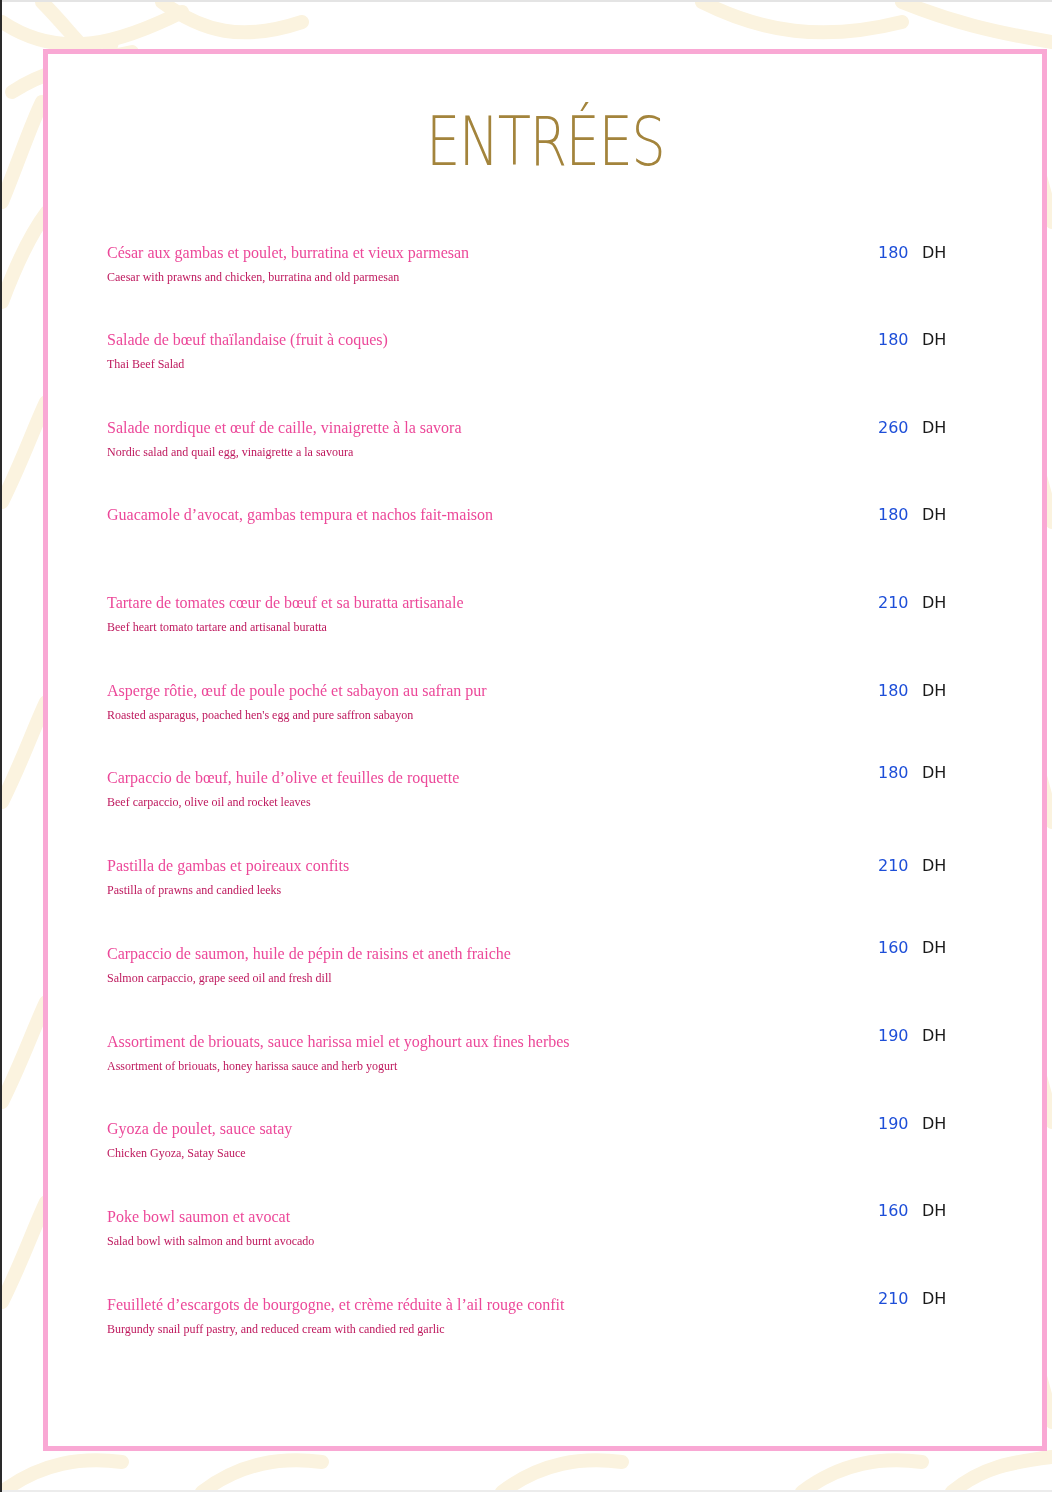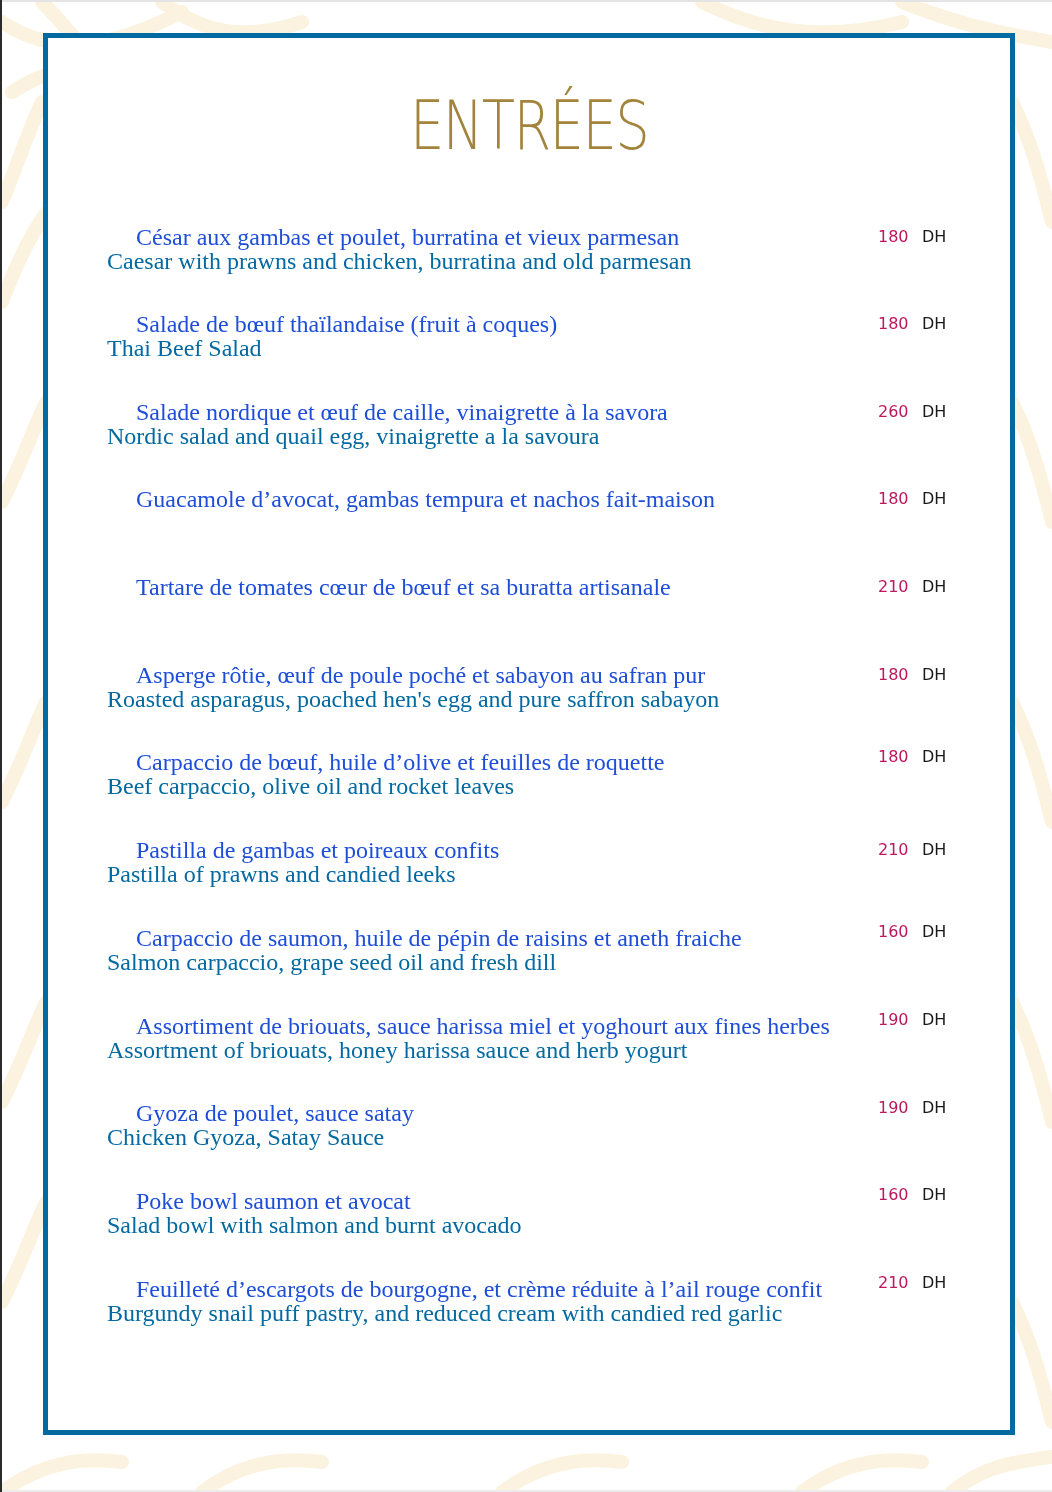--- a/index.html
+++ b/index.html
@@ -6,35 +6,35 @@
     body {
       width: 1052px; height: 1492px; position: relative; overflow: hidden;
       background: #ffffff;
       font-family: "Liberation Serif", "DejaVu Serif", serif;
     }
     .edge-left { position: absolute; left: 0; top: 0; width: 2px; height: 1492px; background: #2a2a2a; }
     .edge-top { position: absolute; left: 2px; top: 0; width: 1050px; height: 2px; background: #e4e4e4; }
     .edge-bottom { position: absolute; left: 2px; bottom: 0; width: 1050px; height: 2px; background: #ececec; }
     .bg-pattern { position: absolute; left: 2px; top: 2px; width: 1050px; height: 1490px; }
     .frame {
-      position: absolute; left: 43px; top: 33px; width: 962px; height: 1392px;
-      border: 5px solid #0369a1; background: #ffffff;
+      position: absolute; left: 43px; top: 49px; width: 962px; height: 1392px;
+      border: 5px solid #f9a8d4; background: #ffffff; padding-left: 32px;
     }
     .title {
       position: absolute; left: 0; right: 0; top: 48px; text-align: center;
       font-family: "DejaVu Sans", sans-serif; font-weight: 300;
       font-size: 68px; letter-spacing: -2px; color: #a3843c; transform: scaleX(0.8);
       line-height: 80px;
     }
     .item { position: absolute; left: 59px; width: 860px; height: 60px; }
-    .fr { font-size: 24px; color: #1d4ed8; line-height: 24px; white-space: nowrap; margin-left: 29px; }
-    .en { font-size: 24px; color: #0369a1; line-height: 24px; white-space: nowrap; }
+    .fr { font-size: 16px; color: #ec4899; line-height: 24px; white-space: nowrap; }
+    .en { font-size: 12px; color: #be185d; line-height: 24px; white-space: nowrap; }
     .price {
       position: absolute; left: 771px; top: 2px; font-family: "DejaVu Sans", sans-serif;
-      font-size: 16px; color: #be185d; line-height: 20px;
+      font-size: 16px; color: #1d4ed8; line-height: 20px;
     }
     .cur {
       position: absolute; left: 815px; top: 2px; font-family: "DejaVu Sans", sans-serif;
       font-size: 16px; color: #1a1a1a; line-height: 20px;
     }
   </style>
 </head>
 <body>
 
 <div class="edge-left"></div>
@@ -92,20 +92,21 @@
   </div>
 
   <div class="item" style="top:449px">
     <div class="fr">Guacamole d’avocat, gambas tempura et nachos fait-maison</div>
     <span class="price">180</span>
     <span class="cur">DH</span>
   </div>
 
   <div class="item" style="top:537px">
     <div class="fr">Tartare de tomates cœur de bœuf et sa buratta artisanale</div>
+    <div class="en">Beef heart tomato tartare and artisanal buratta</div>
     <span class="price">210</span>
     <span class="cur">DH</span>
   </div>
 
   <div class="item" style="top:625px">
     <div class="fr">Asperge rôtie, œuf de poule poché et sabayon au safran pur</div>
     <div class="en">Roasted asparagus, poached hen's egg and pure saffron sabayon</div>
     <span class="price">180</span>
     <span class="cur">DH</span>
   </div>

